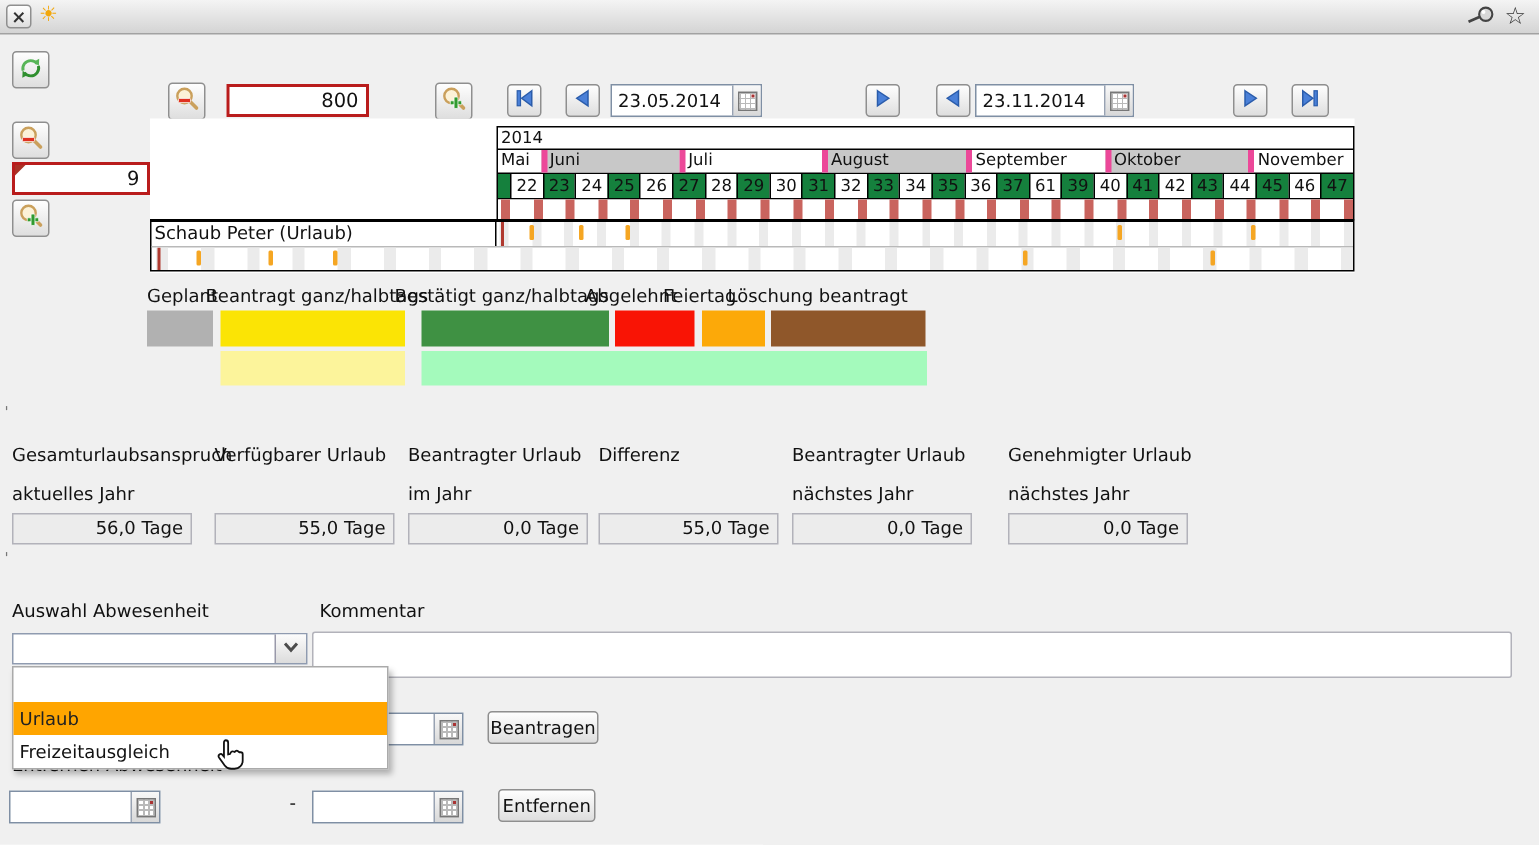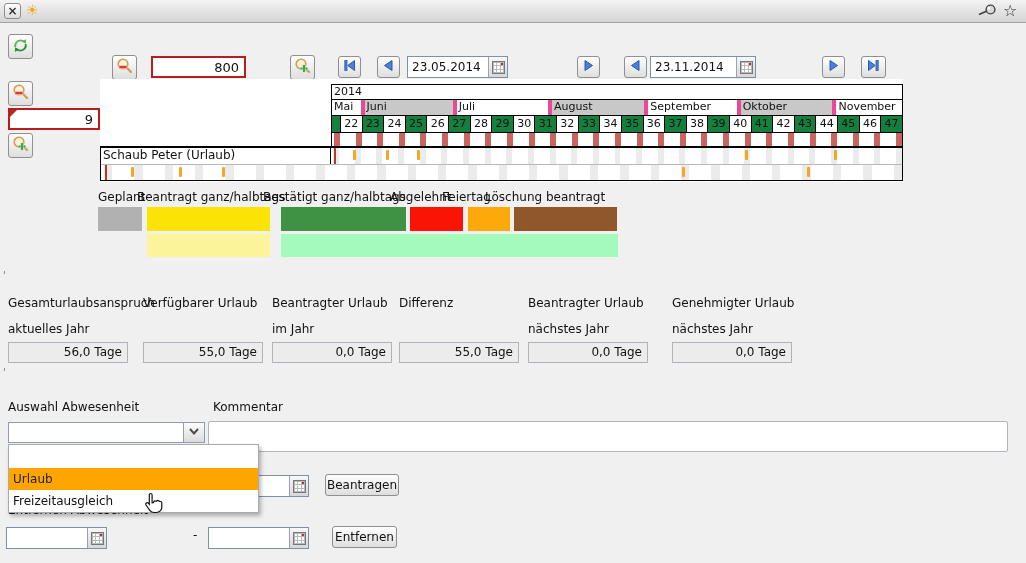--- a/index.html
+++ b/index.html
@@ -233,21 +233,21 @@
         <div class="wcell" style="width: 3.79231%;">28</div>
         <div class="wcell teal" style="width: 3.79231%;">29</div>
         <div class="wcell" style="width: 3.79231%;">30</div>
         <div class="wcell teal" style="width: 3.79231%;">31</div>
         <div class="wcell" style="width: 3.79231%;">32</div>
         <div class="wcell teal" style="width: 3.79231%;">33</div>
         <div class="wcell" style="width: 3.79231%;">34</div>
         <div class="wcell teal" style="width: 3.79231%;">35</div>
         <div class="wcell" style="width: 3.79231%;">36</div>
         <div class="wcell teal" style="width: 3.79231%;">37</div>
-        <div class="wcell" style="width: 3.79231%;">38</div>
+        <div class="wcell" style="width: 3.79231%;">61</div>
         <div class="wcell teal" style="width: 3.79231%;">39</div>
         <div class="wcell" style="width: 3.79231%;">40</div>
         <div class="wcell teal" style="width: 3.79231%;">41</div>
         <div class="wcell" style="width: 3.79231%;">42</div>
         <div class="wcell teal" style="width: 3.79231%;">43</div>
         <div class="wcell" style="width: 3.79231%;">44</div>
         <div class="wcell teal" style="width: 3.79231%;">45</div>
         <div class="wcell" style="width: 3.79231%;">46</div>
         <div class="wcell teal" style="width: 3.79231%;">47</div>
       </div>

